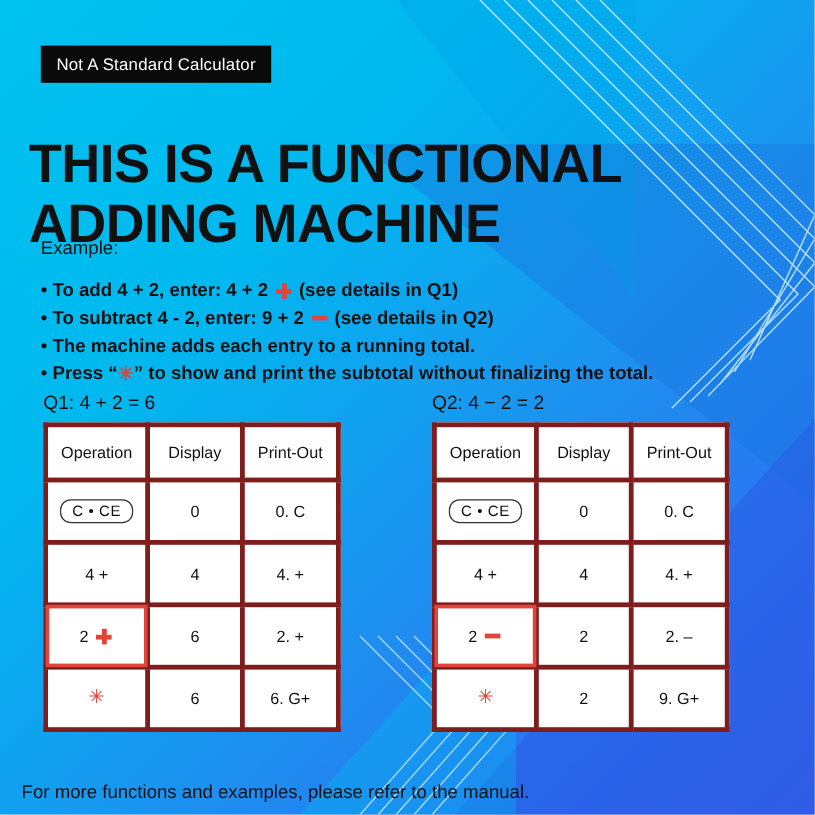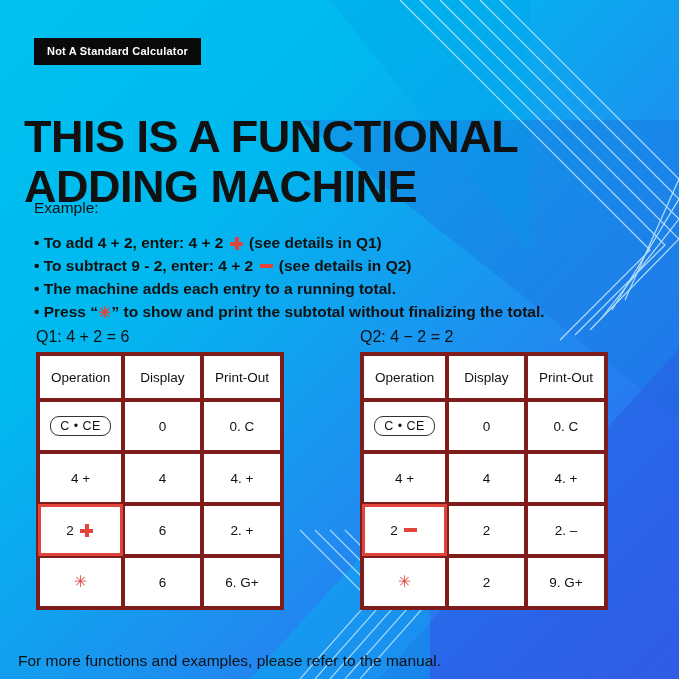--- a/index.html
+++ b/index.html
@@ -58,22 +58,22 @@
     position: absolute;
     top: 0; left: 0;
     width: 679px; height: 679px;
   }
   .eyebrow {
     position: absolute;
     top: 38px;
     left: 34px;
     background: #0a0a0a;
     color: #ffffff;
-    font-size: 11px;
-    font-weight: bold;
+    font-size: 14px;
+    font-weight: normal;
     padding: 7px 13px 8px 13px;
     letter-spacing: 0.2px;
   }
   .headline {
     position: absolute;
     top: 82px;
     left: 24px;
     color: #111111;
     font-size: 45px;
     line-height: 50px;
@@ -221,21 +221,21 @@
     <h1 class="headline">THIS IS A FUNCTIONAL ADDING MACHINE</h1>
 
     <div class="example-block">
       <div class="ex-title">Example:</div>
 
       <span class="bullet">
         <span>• To add 4 + 2, enter: 4 + 2 </span><span class="red-plus"></span><span> (see details in Q1)</span>
       </span>
 
       <span class="bullet">
-        <span>• To subtract 9 - 2, enter: 4 + 2 </span><span class="red-minus"></span><span> (see details in Q2)</span>
+        <span>• To subtract 4 - 2, enter: 9 + 2 </span><span class="red-minus"></span><span> (see details in Q2)</span>
       </span>
 
       <span class="bullet">
         <span>• The machine adds each entry to a running total.</span>
       </span>
 
       <span class="bullet">
         <span>• Press “</span><span class="red-star">✳</span><span>” to show and print the subtotal without finalizing the total.</span>
       </span>
     </div>

